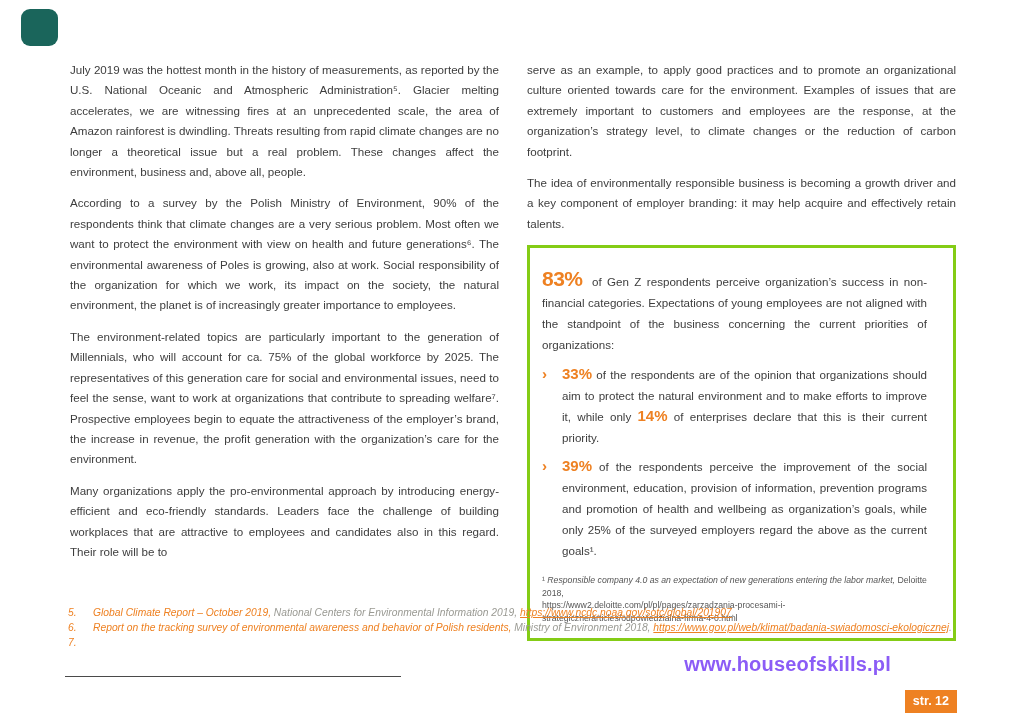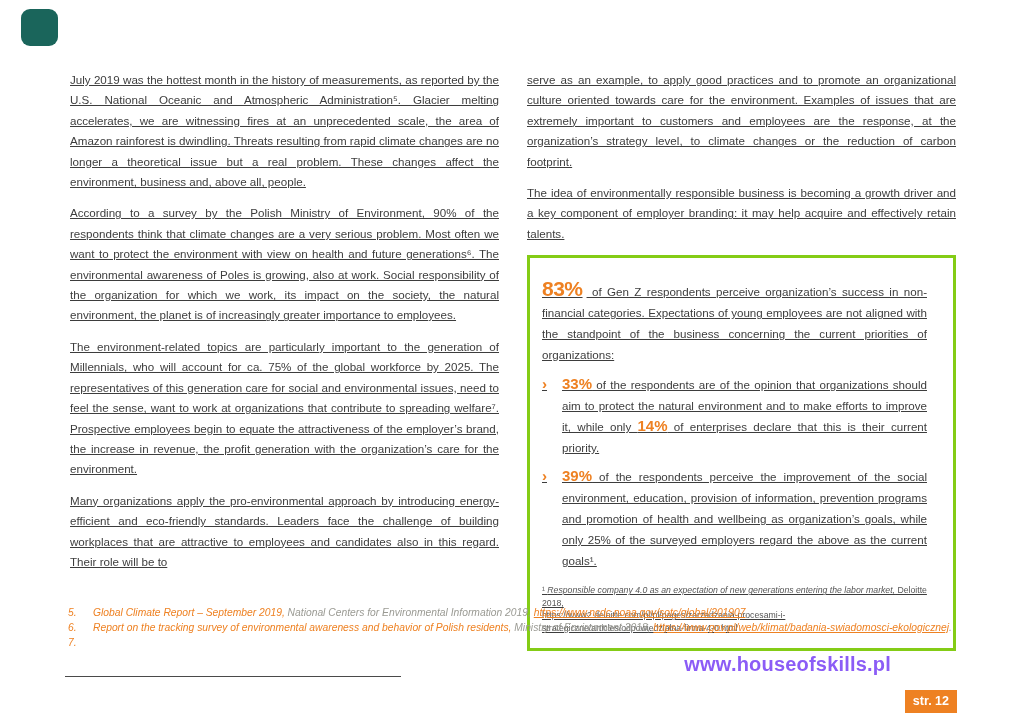--- a/index.html
+++ b/index.html
@@ -17,25 +17,24 @@
   }
   .logo-mark {
     position: absolute;
     left: 21px; top: 9px;
     width: 37px; height: 37px;
     border-radius: 9px;
     background: #1a655b;
   }
   .columns {
     position: absolute;
-    top: 70px; left: 70px;
+    top: 60px; left: 70px;
     width: 886px;
     display: flex;
     gap: 28px;
-    text-decoration: underline;
   }
   .col { width: 429px; flex: none; }
   p.body {
     font-size: 11.6px;
     line-height: 20.4px;
     text-align: justify;
     margin: 0 0 11px 0;
     color: #3d3d3d;
   }
   
@@ -172,21 +171,21 @@
           <span class="hb-url">https://www2.deloitte.com/pl/pl/pages/zarzadzania-procesami-i-strategiczne/articles/odpowiedzialna-firma-4-0.html</span>
         </p>
       </div>
     </div>
   </div>
 
   <div class="footnotes">
     <div class="fn-row">
       <span class="fn-num">5.</span>
       <span class="fn-body">
-        <span class="fn-title">Global Climate Report – September 2019,</span><span class="fn-mid"> National Centers for Environmental Information 2019, </span><a class="fn-link">https://www.ncdc.noaa.gov/sotc/global/201907</a><span class="fn-mid">.</span>
+        <span class="fn-title">Global Climate Report – October 2019,</span><span class="fn-mid"> National Centers for Environmental Information 2019, </span><a class="fn-link">https://www.ncdc.noaa.gov/sotc/global/201907</a><span class="fn-mid">.</span>
       </span>
     </div>
     <div class="fn-row">
       <span class="fn-num">6.</span>
       <span class="fn-body">
         <span class="fn-title">Report on the tracking survey of environmental awareness and behavior of Polish residents,</span><span class="fn-mid"> Ministry of Environment 2018, </span><a class="fn-link">https://www.gov.pl/web/klimat/badania-swiadomosci-ekologicznej</a><span class="fn-mid">.</span>
       </span>
     </div>
     <div class="fn-row">
       <span class="fn-num">7.</span>

